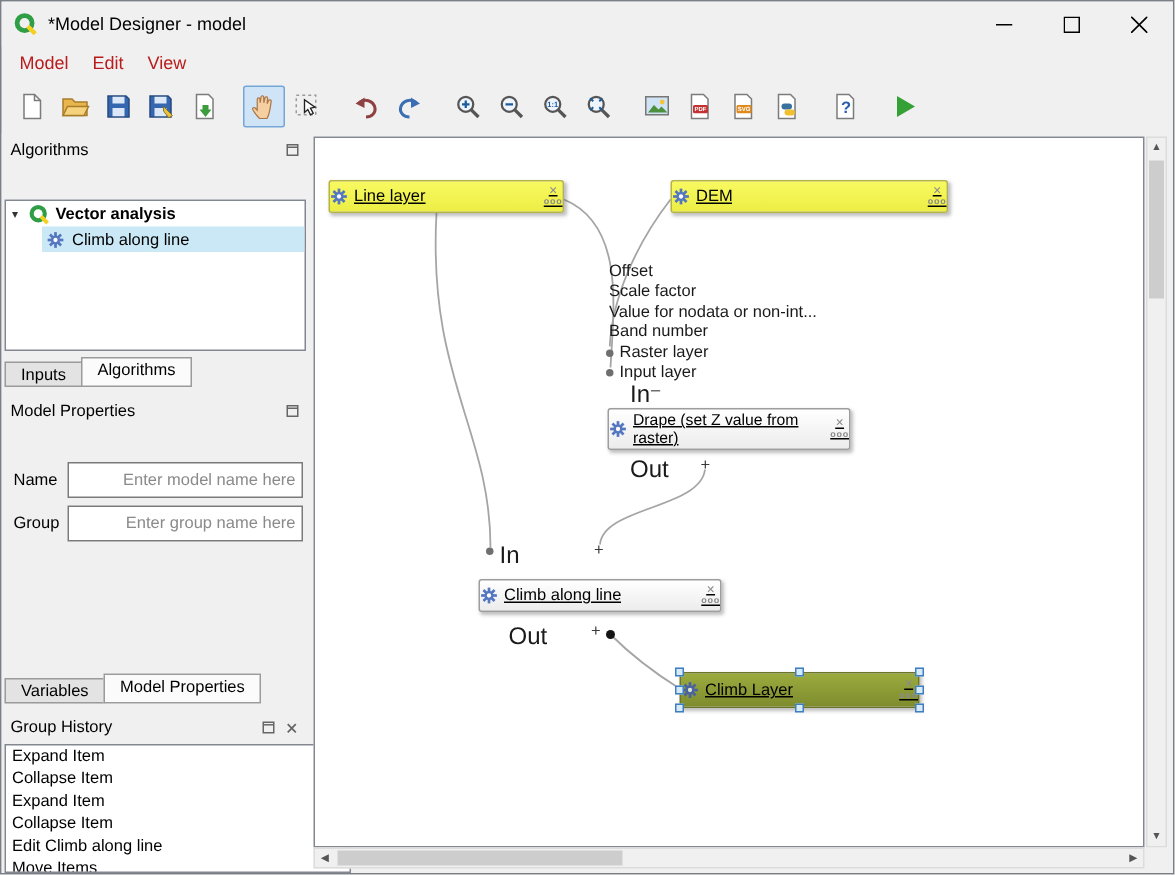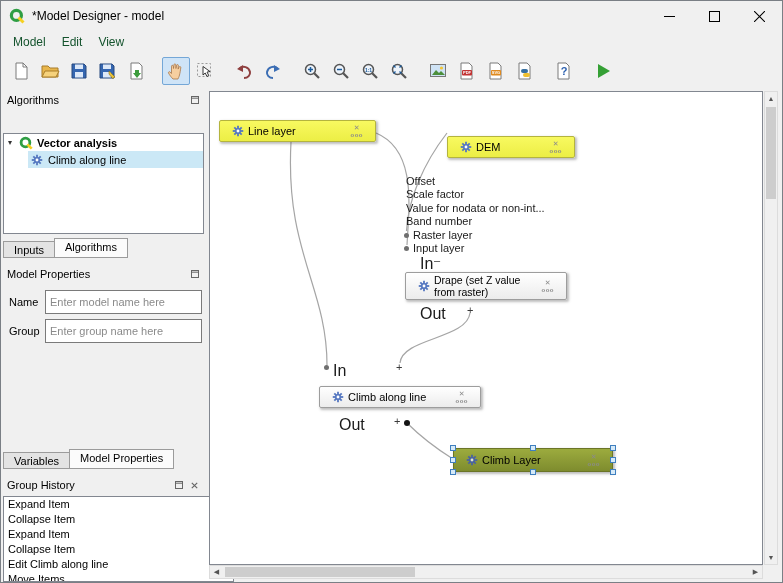--- a/index.html
+++ b/index.html
@@ -12,21 +12,21 @@
   .titlebar { position:absolute; left:0; top:0; right:0; height:30px;
               display:flex; align-items:center; padding-left:8px; background:#f0f0f0; }
   .app-icon { width:16px; height:16px; display:inline-flex; }
   .win-title { font-size:12px; color:#000; margin-left:7px; }
   .win-controls { margin-left:auto; display:flex; height:30px; }
   .win-btn { width:45px; height:30px; display:flex; align-items:center; justify-content:center; }
 
   
   .menubar { position:absolute; left:0; top:30px; right:0; height:21px;
              display:flex; align-items:center; padding-left:4px; }
-  .menu-item { font-size:12px; color:#14532d; padding:2px 8px; }
+  .menu-item { font-size:12px; color:#b91c1c; padding:2px 8px; }
 
   
   .toolbar { position:absolute; left:0; top:51px; right:0; height:37px;
              display:flex; align-items:center; padding-left:6px; gap:1px; }
   .tbtn { width:28px; height:28px; border:1px solid transparent; border-radius:2px;
           display:flex; align-items:center; justify-content:center; }
   .tbtn svg { width:20px; height:20px; }
   .tbtn.active { background:#cfe4f7; border-color:#74a7d7; }
   .tsep { width:9px; }
 
@@ -52,38 +52,38 @@
   .tree-group-label { font-weight:bold; }
   .tree-item { padding-left:24px; }
   .tree-item-sel { display:flex; align-items:center; flex:1; height:100%; background:#cbe8f6; padding-left:3px; }
   .tree-iicon { width:12px; height:12px; display:inline-flex; margin-right:5px; }
 
   .dock-tabs { position:absolute; left:2px; display:flex; align-items:flex-end; height:22px; }
   .dock-tab { background:#e3e3e3; border:1px solid #9b9b9b; padding:2px 10px 3px;
               font-size:11px; margin-right:-1px; height:17px; color:#000; }
   .dock-tab.active { background:#fbfbfb; height:20px; position:relative; z-index:2; }
 
-  .prop-row { position:absolute; left:8px; right:5px; height:20px; display:flex; align-items:center; }
+  .prop-row { position:absolute; left:8px; right:5px; height:20px; display:flex; align-items:center;margin-top:18px; }
   .prop-label { width:36px; font-size:11px; color:#000; }
   .prop-input { flex:1; height:24px; border:1px solid #7a7a7a; font-size:11px; padding:0 4px;
-                font-family:"Liberation Sans", sans-serif; outline:none; }
+                font-family:"Liberation Sans", sans-serif; outline:none;text-align:right; }
   .prop-input::placeholder { color:#8a8a8a; }
 
   .undo-list { position:absolute; left:2px; top:407px; width:231px; bottom:0;
                background:#fff; border:1px solid #828790; overflow:hidden; }
   .undo-item { height:15px; line-height:15px; padding-left:4px; font-size:11px; color:#000; white-space:nowrap; }
 
   
   .canvas-frame { position:absolute; left:208px; top:90px; width:554px; height:474px;
                   background:#fff; border:1px solid #828790; overflow:hidden; }
   .wires { position:absolute; left:0; top:0; }
   .wires path { fill:none; stroke:#a5a5a5; stroke-width:1.2px; }
 
-  .node { position:absolute; display:flex; align-items:center; padding:0 12px; border-radius:2px;
-          box-shadow:1.5px 1.5px 2.5px rgba(70,70,70,.35); font-size:11px; color:#000; }
+  .node { position:absolute; display:flex; align-items:center; padding:0 0; border-radius:2px;
+          box-shadow:1.5px 1.5px 2.5px rgba(70,70,70,.35); font-size:11px; color:#000;text-decoration:underline; }
   .n-input { height:22px; background:linear-gradient(#f8f960,#ecee45); border:1px solid #b4b43e; }
   .n-algo  { height:22px; background:linear-gradient(#ffffff,#ececec); border:1px solid #9d9d9d; }
   .n-drape { height:28px; }
   .n-out   { height:24px; background:linear-gradient(#9cab3e,#7e8c2e); border:1px solid #6b7527; }
   .gear-wrap { width:12px; height:12px; display:inline-flex; flex:none; }
   .nlabel { margin-left:4px; white-space:nowrap; overflow:hidden; }
   .n-drape .nlabel { white-space:normal; font-size:10.5px; line-height:1.15; }
   .nctl { margin-left:auto; display:flex; flex-direction:column; align-items:center;
           line-height:1; color:#8b8b8b; padding-left:3px; }
   .nx { font-size:7px; }
@@ -408,21 +408,21 @@
             <circle cx="8" cy="8" r="1.9" fill="#fff"></circle>
           </svg>
         </span>
       <span class="nlabel">Line layer</span>
       <span class="nctl">
         <span class="nx">✕</span>
         <span class="ndots">ooo</span>
       </span>
     </div>
 
-    <div class="node n-input" style="left:237px;top:44px;width:128px">
+    <div class="node n-input" style="left:237px;top:28px;width:185px">
       <span class="gear-wrap">
           <svg viewBox="0 0 16 16">
             <g fill="#5577c0">
               <rect x="6.8" y="1" width="2.4" height="14"></rect>
               <rect x="1" y="6.8" width="14" height="2.4"></rect>
               <rect x="6.8" y="1" width="2.4" height="14" transform="rotate(45 8 8)"></rect>
               <rect x="6.8" y="1" width="2.4" height="14" transform="rotate(-45 8 8)"></rect>
               <circle cx="8" cy="8" r="4"></circle>
             </g>
             <circle cx="8" cy="8" r="1.9" fill="#fff"></circle>

